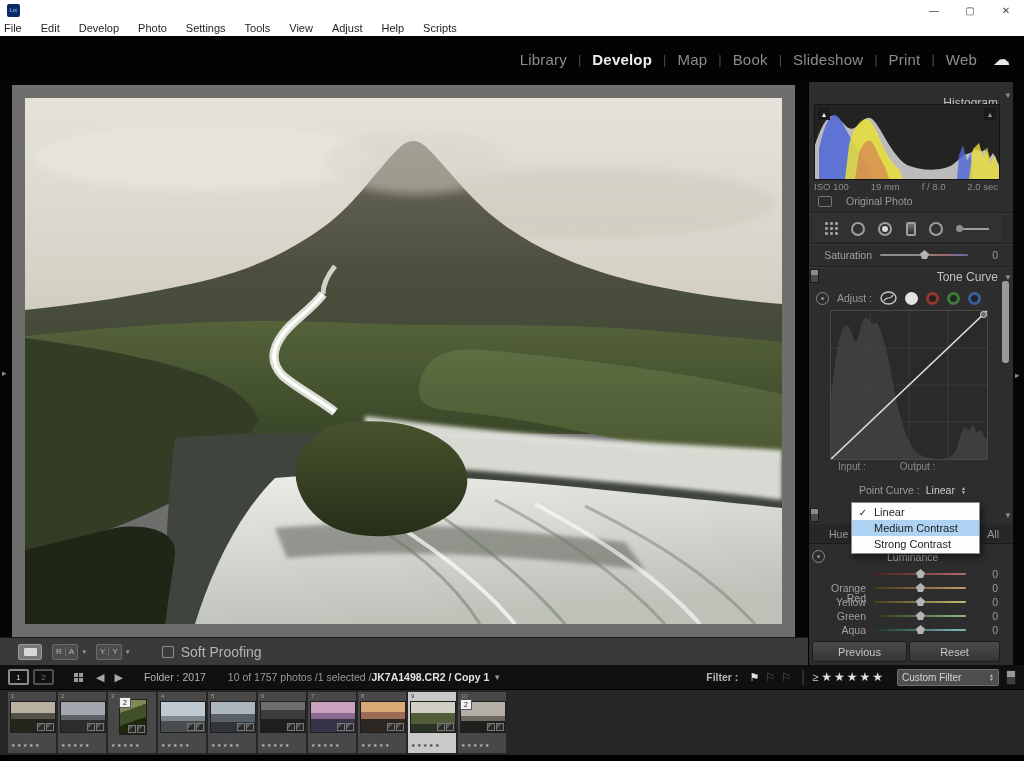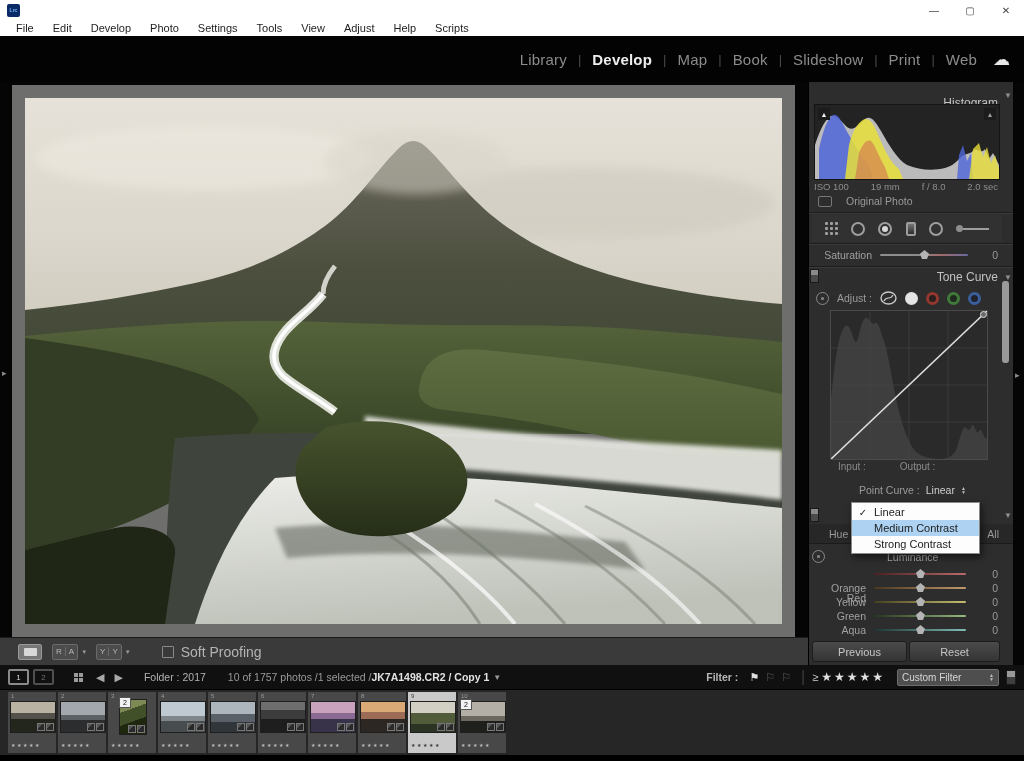--- a/index.html
+++ b/index.html
@@ -5,21 +5,21 @@
   html,body{margin:0;padding:0;}
   body{width:1024px;height:761px;position:relative;background:#000;font-family:"Liberation Sans",sans-serif;overflow:hidden;-webkit-font-smoothing:antialiased;}
   .abs{position:absolute;}
 
   
   .titlebar{left:0;top:0;width:1024px;height:20px;background:#fff;display:flex;align-items:center;}
   .app-icon{width:13px;height:13px;background:#0a2a66;border-radius:2px;margin:0 6px 0 7px;color:#7ab8ff;font-size:5px;font-weight:bold;display:flex;align-items:center;justify-content:center;}
   .title-text{font-size:11px;color:#2d2d2d;}
   .win-controls{margin-left:auto;display:flex;height:100%;}
   .win-btn{width:36px;height:100%;display:flex;align-items:center;justify-content:center;font-size:10px;color:#444;}
-  .menubar{left:0;top:20px;width:1024px;height:16px;background:#fff;display:flex;align-items:center;padding-left:16px;box-sizing:border-box;}
+  .menubar{left:0;top:20px;width:1024px;height:16px;background:#fff;display:flex;align-items:center;padding-left:4px;box-sizing:border-box;}
   .menu-item{font-size:11px;color:#1e1e1e;margin-right:19px;}
 
   
   .module-bar{left:0;top:36px;width:1024px;height:46px;background:#030303;display:flex;align-items:center;justify-content:flex-end;padding-right:14px;box-sizing:border-box;}
   .module{font-size:15px;color:#8c8c8c;letter-spacing:.2px;}
   .module.active{color:#ededed;font-weight:bold;}
   .mod-sep{color:#4a4a4a;margin:0 11px;font-size:13px;}
   .cloud{color:#e8e8e8;font-size:17px;margin-left:16px;}
 
   

